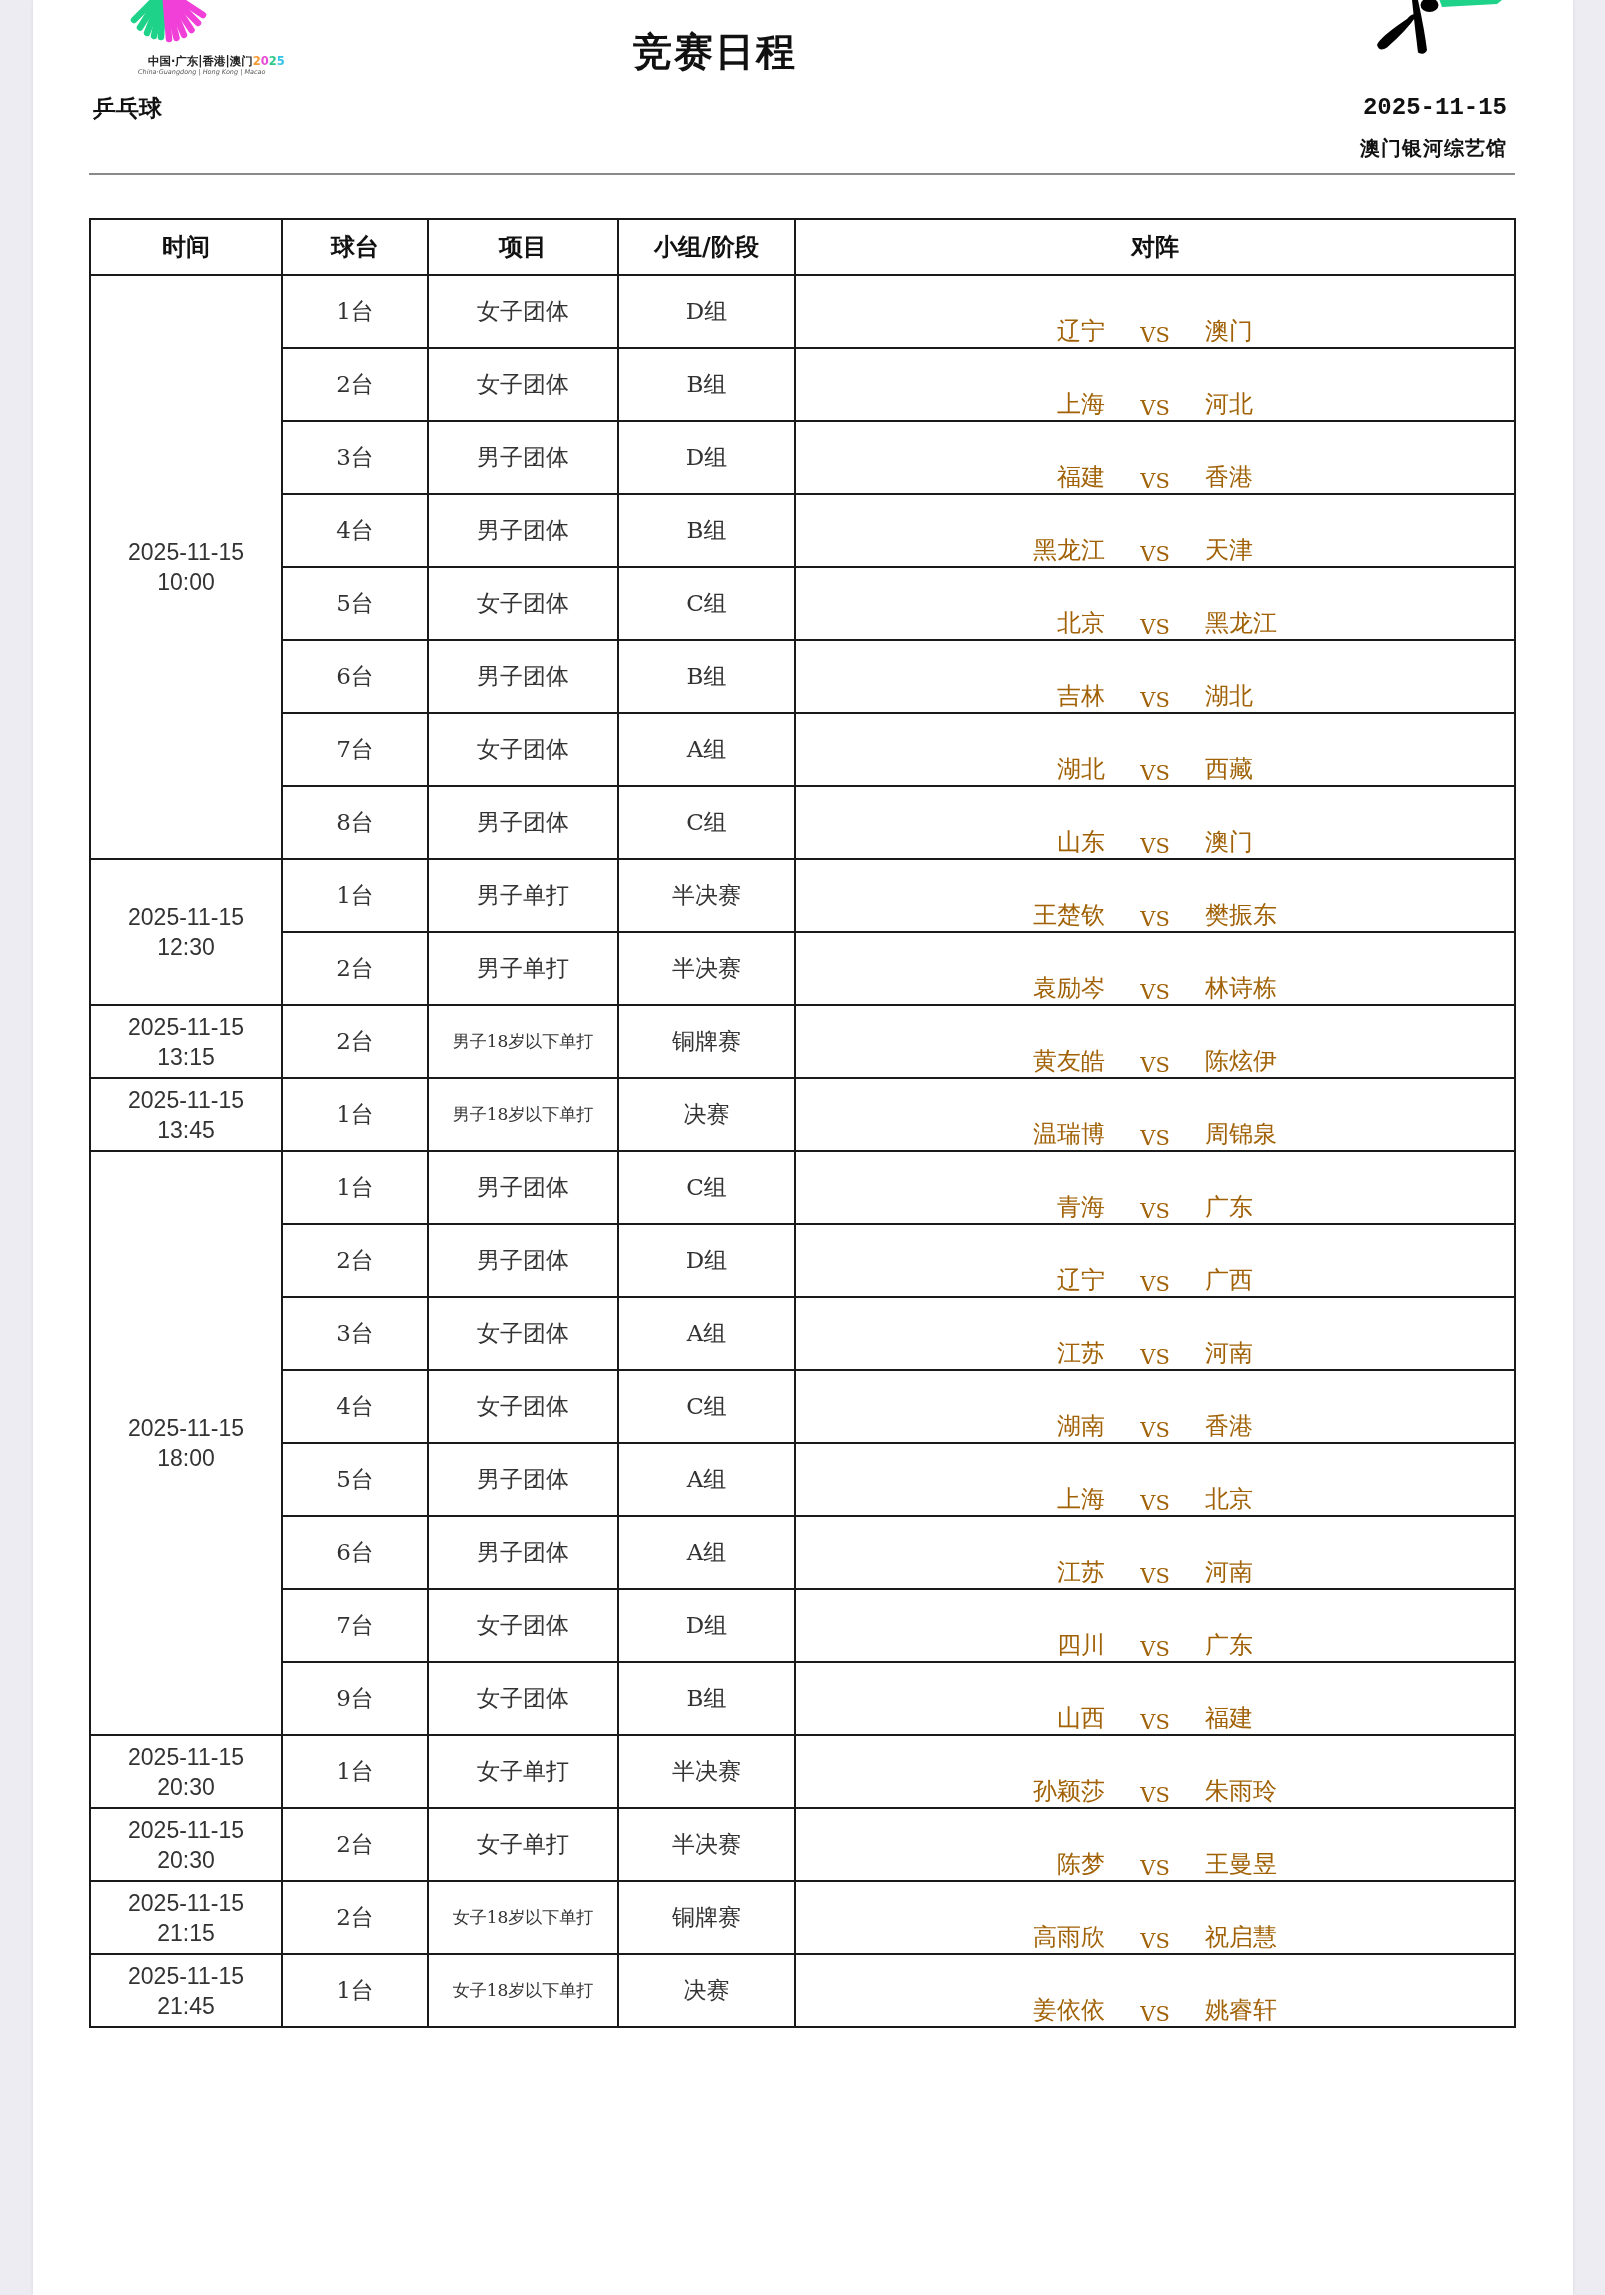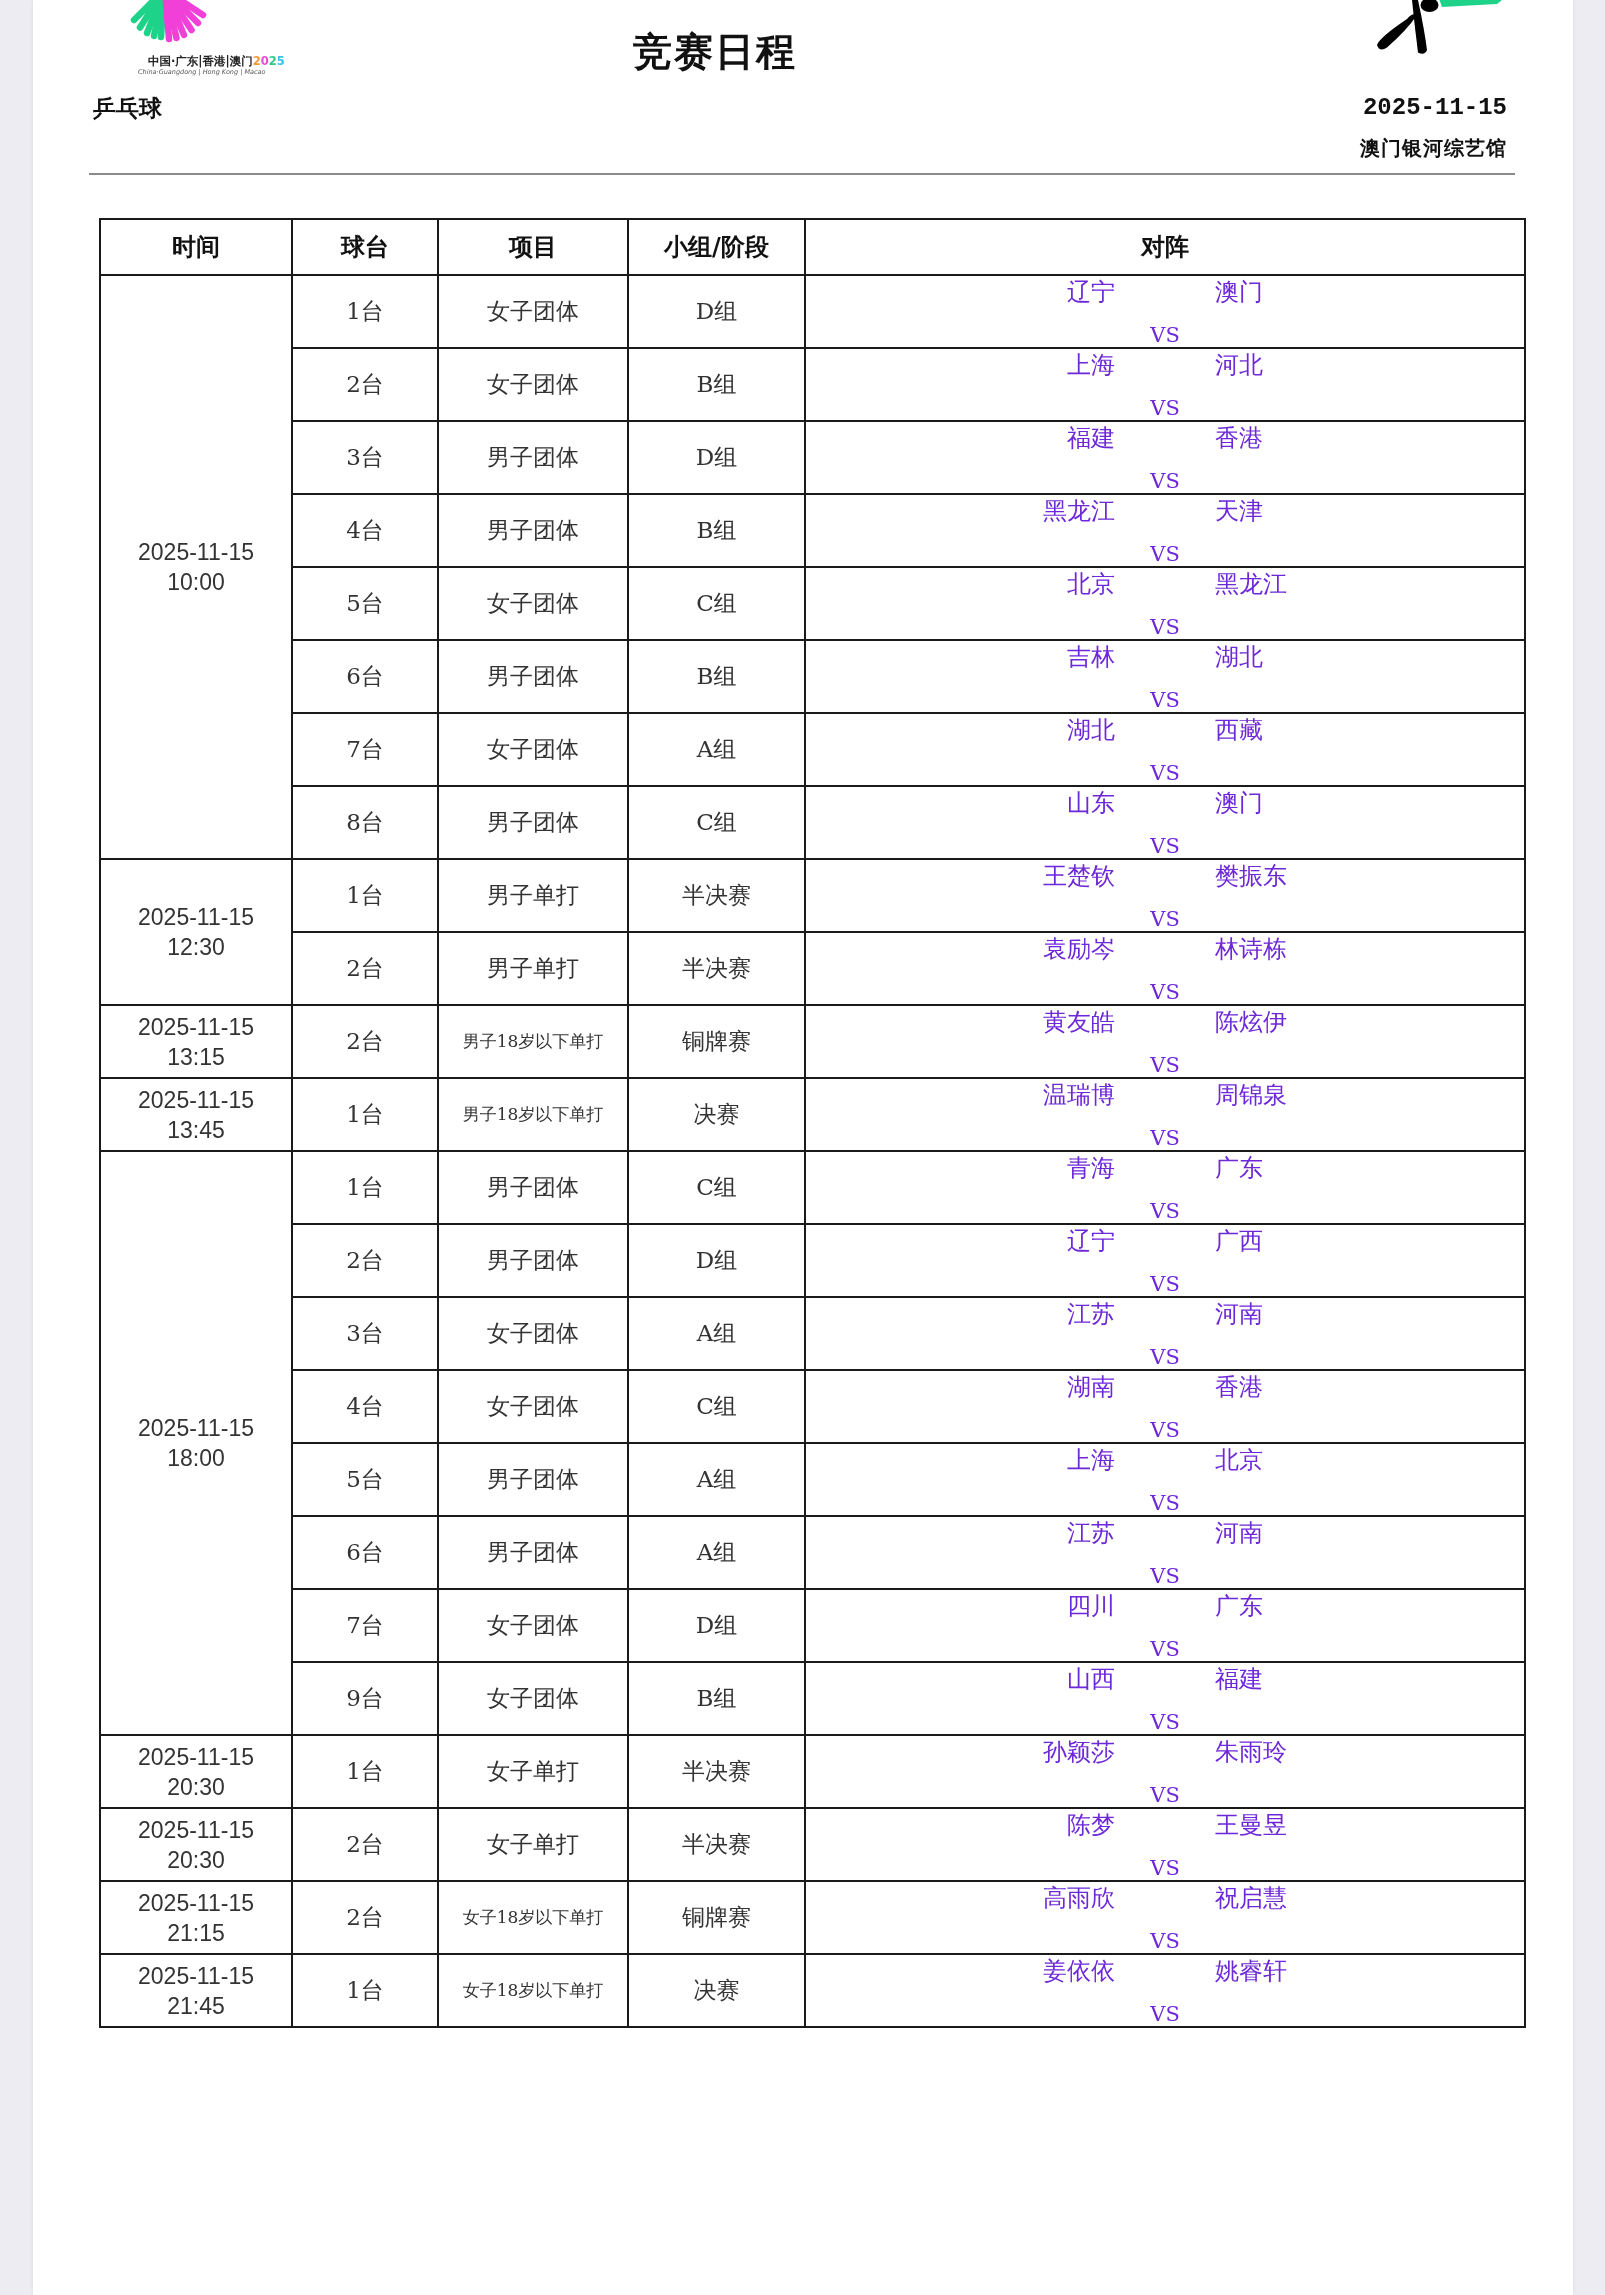--- a/index.html
+++ b/index.html
@@ -87,21 +87,21 @@
     position: absolute;
     left: 89px;
     top: 173px;
     width: 1426px;
     height: 2px;
     background: #8a8a8a;
   }
   
   table.schedule {
     position: absolute;
-    left: 99px;
+    left: 89px;
     top: 218px;
     width: 1425px;
     border-collapse: collapse;
     table-layout: fixed;
     padding-left: 39px;
   }
   table.schedule th, table.schedule td {
     border: 2px solid #1a1a1a;
     text-align: center;
     vertical-align: middle;
@@ -122,24 +122,24 @@
     font-family: "Liberation Sans", sans-serif;
     font-size: 25px;
     color: #111;
     line-height: 30px;
   }
   td.time .line { display: block; }
   td.event.small { font-size: 17px; }
   td.matchup { position: relative; }
   .mu {
     display: flex;
-    align-items: flex-start;
+    align-items: flex-end;
     justify-content: center;
     font-size: 24px;
-    color: #6d28d9;
+    color: #a16207;
   }
   .mu .a { width: 245px; text-align: right; }
   .mu .vs { width: 100px; text-align: center; font-size: 21px; margin-top: 47px; }
   .mu .b { width: 245px; text-align: left; }
 </style>
 </head>
 <body>
 
 <div class="page"></div>
 

